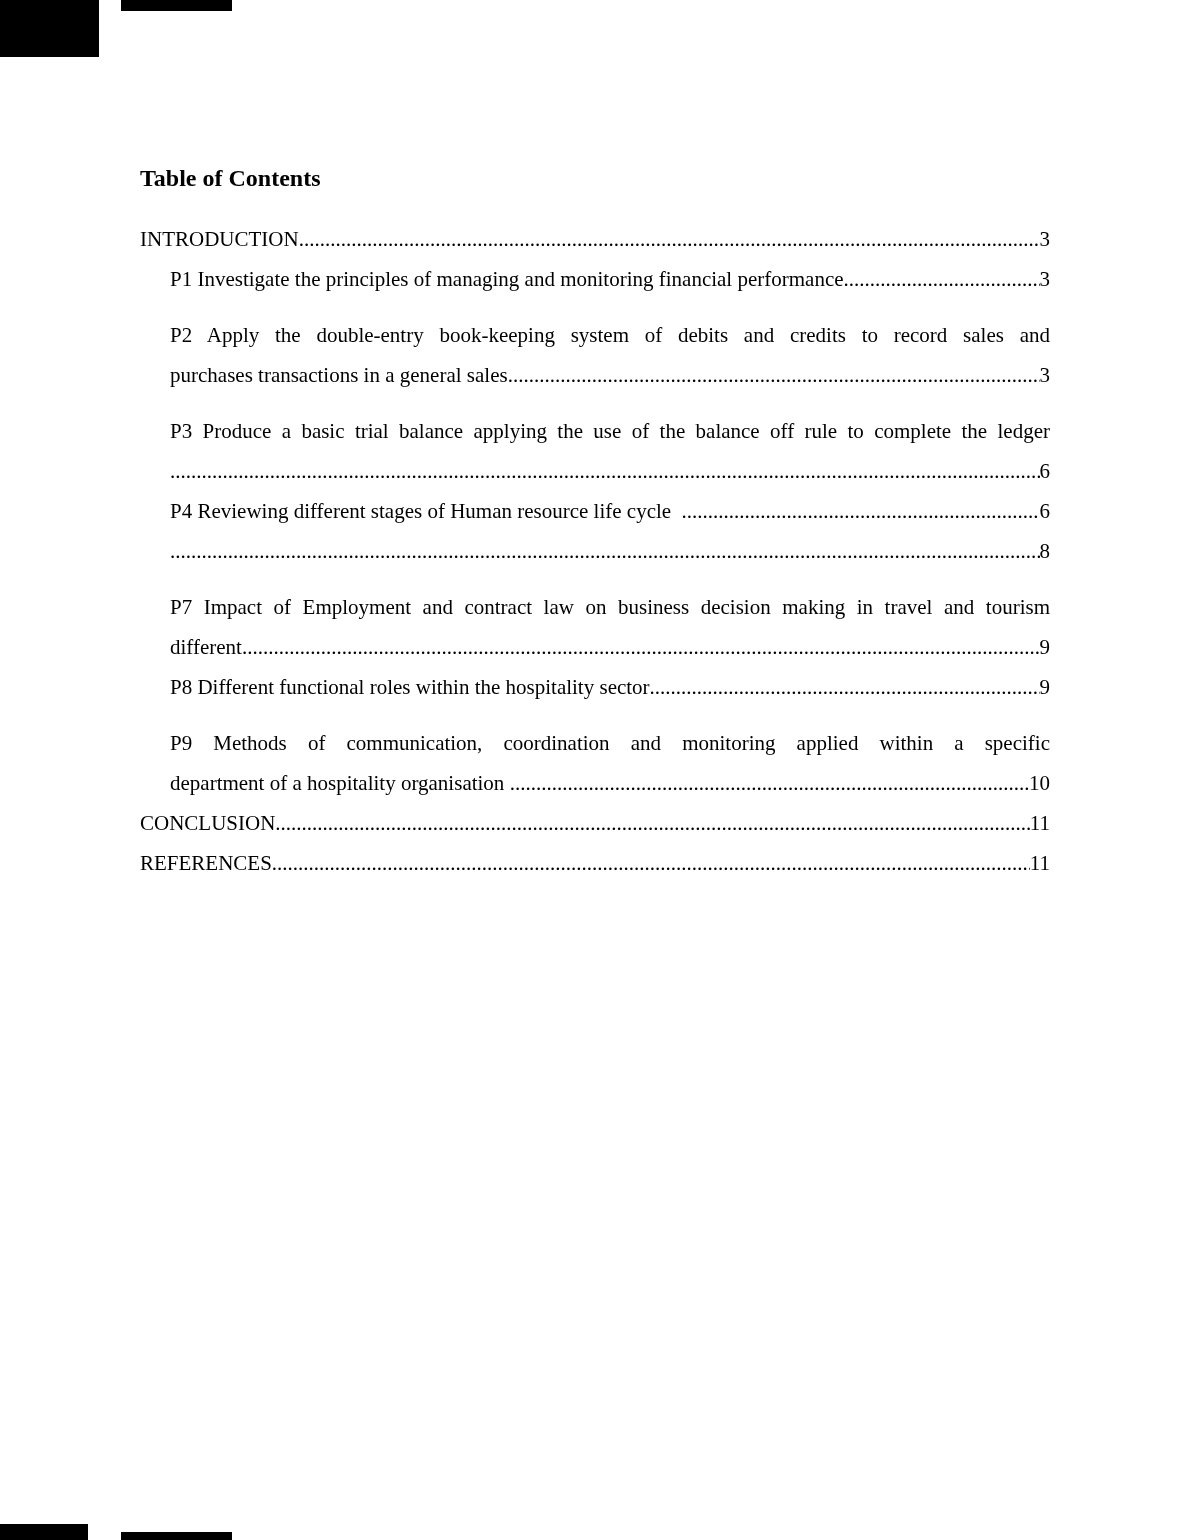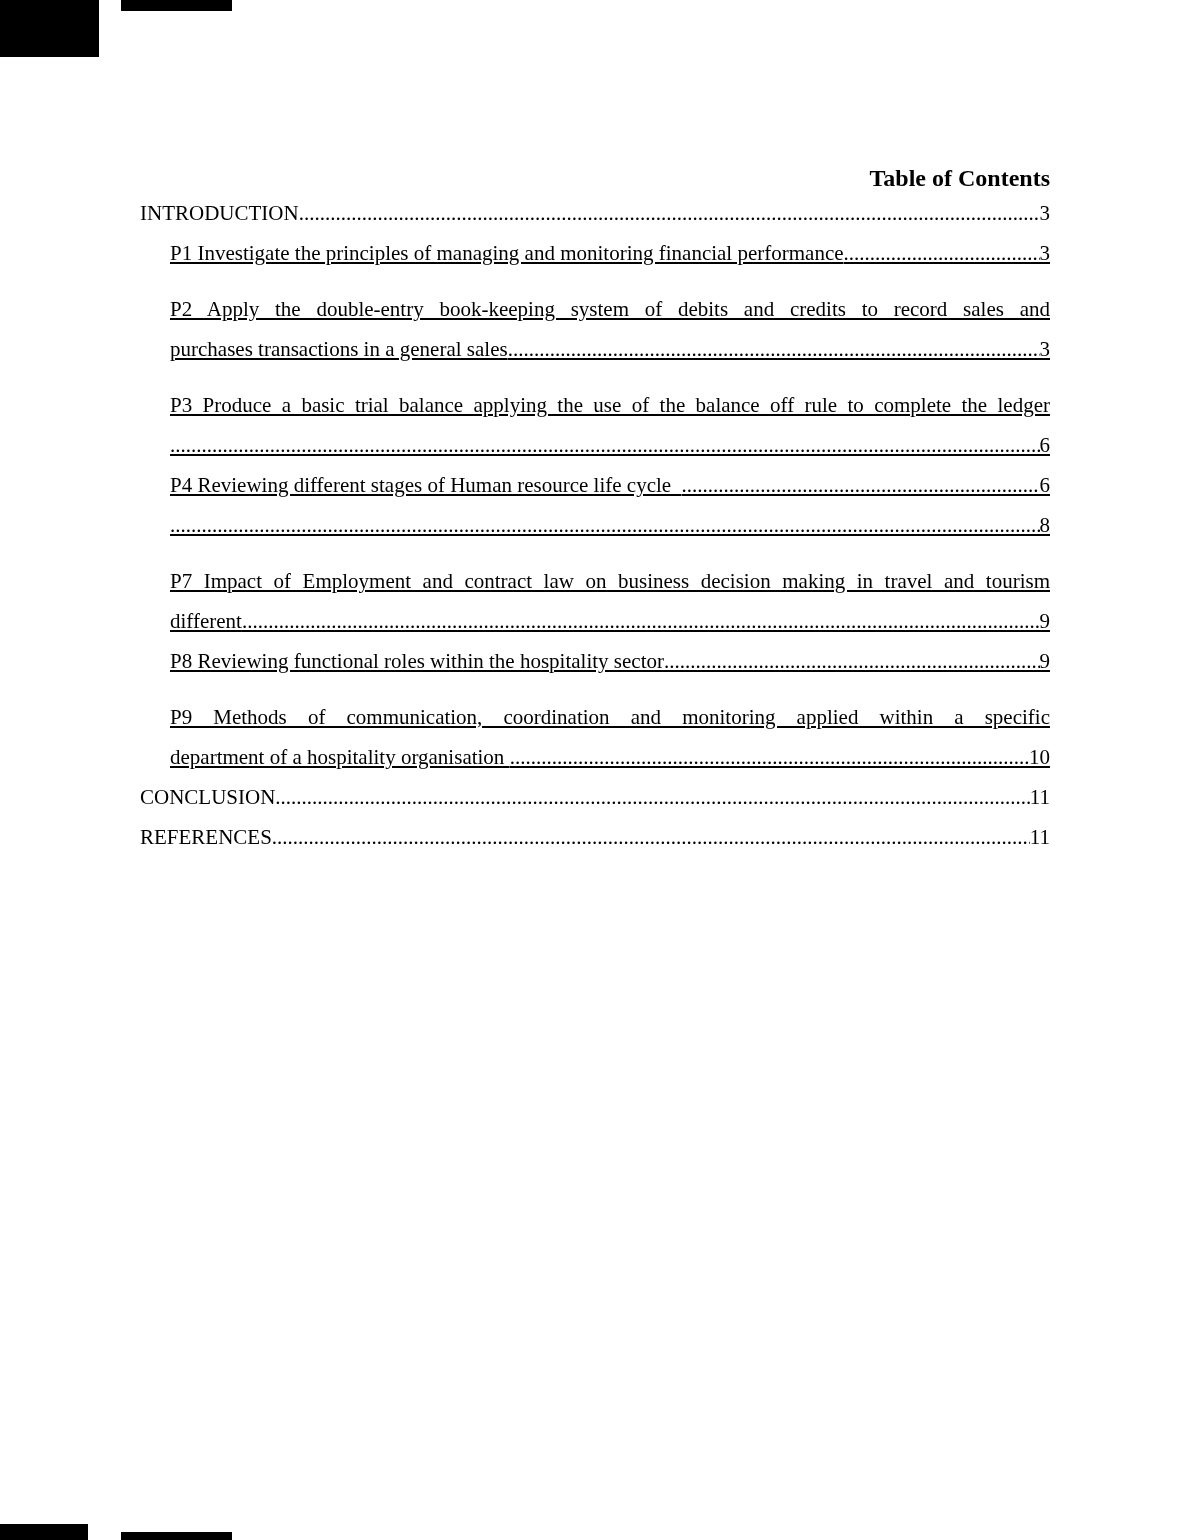--- a/index.html
+++ b/index.html
@@ -13,24 +13,25 @@
   }
   .page {
     position: absolute;
     inset: 0;
     padding: 163px 140px 0 140px;
     background: #ffffff;
   }
   .toc-title {
     font-size: 24px;
     font-weight: bold;
-    text-align: right;
+    text-align: left;
     line-height: 30px;
+    margin-bottom: 26px;
   }
-  .toc-entry.indented { padding-left: 30px; text-decoration: underline; }
+  .toc-entry.indented { padding-left: 30px; }
   .toc-line {
     font-size: 21px;
     line-height: 40px;
     justify-content: center;
   }
   .justify-line {
     text-align: justify;
     text-align-last: justify;
     white-space: nowrap;
     overflow: hidden;
@@ -112,21 +113,21 @@
       <div class="toc-entry indented">
         <div class="toc-line justify-line">P7 Impact of Employment and contract law on business decision making in travel and tourism</div>
         <div class="toc-line leader-line">
           <span class="line-text">different</span>
           <span class="dots"></span>
           <span class="page-num">9</span>
         </div>
       </div>
       <div class="toc-entry indented">
         <div class="toc-line leader-line">
-          <span class="line-text">P8 Reviewing functional roles within the hospitality sector</span>
+          <span class="line-text">P8 Different functional roles within the hospitality sector</span>
           <span class="dots"></span>
           <span class="page-num">9</span>
         </div>
       </div>
       <div class="toc-entry indented">
         <div class="toc-line justify-line">P9 Methods of communication, coordination and monitoring applied within a specific</div>
         <div class="toc-line leader-line">
           <span class="line-text">department of a hospitality organisation&nbsp;</span>
           <span class="dots"></span>
           <span class="page-num">10</span>

